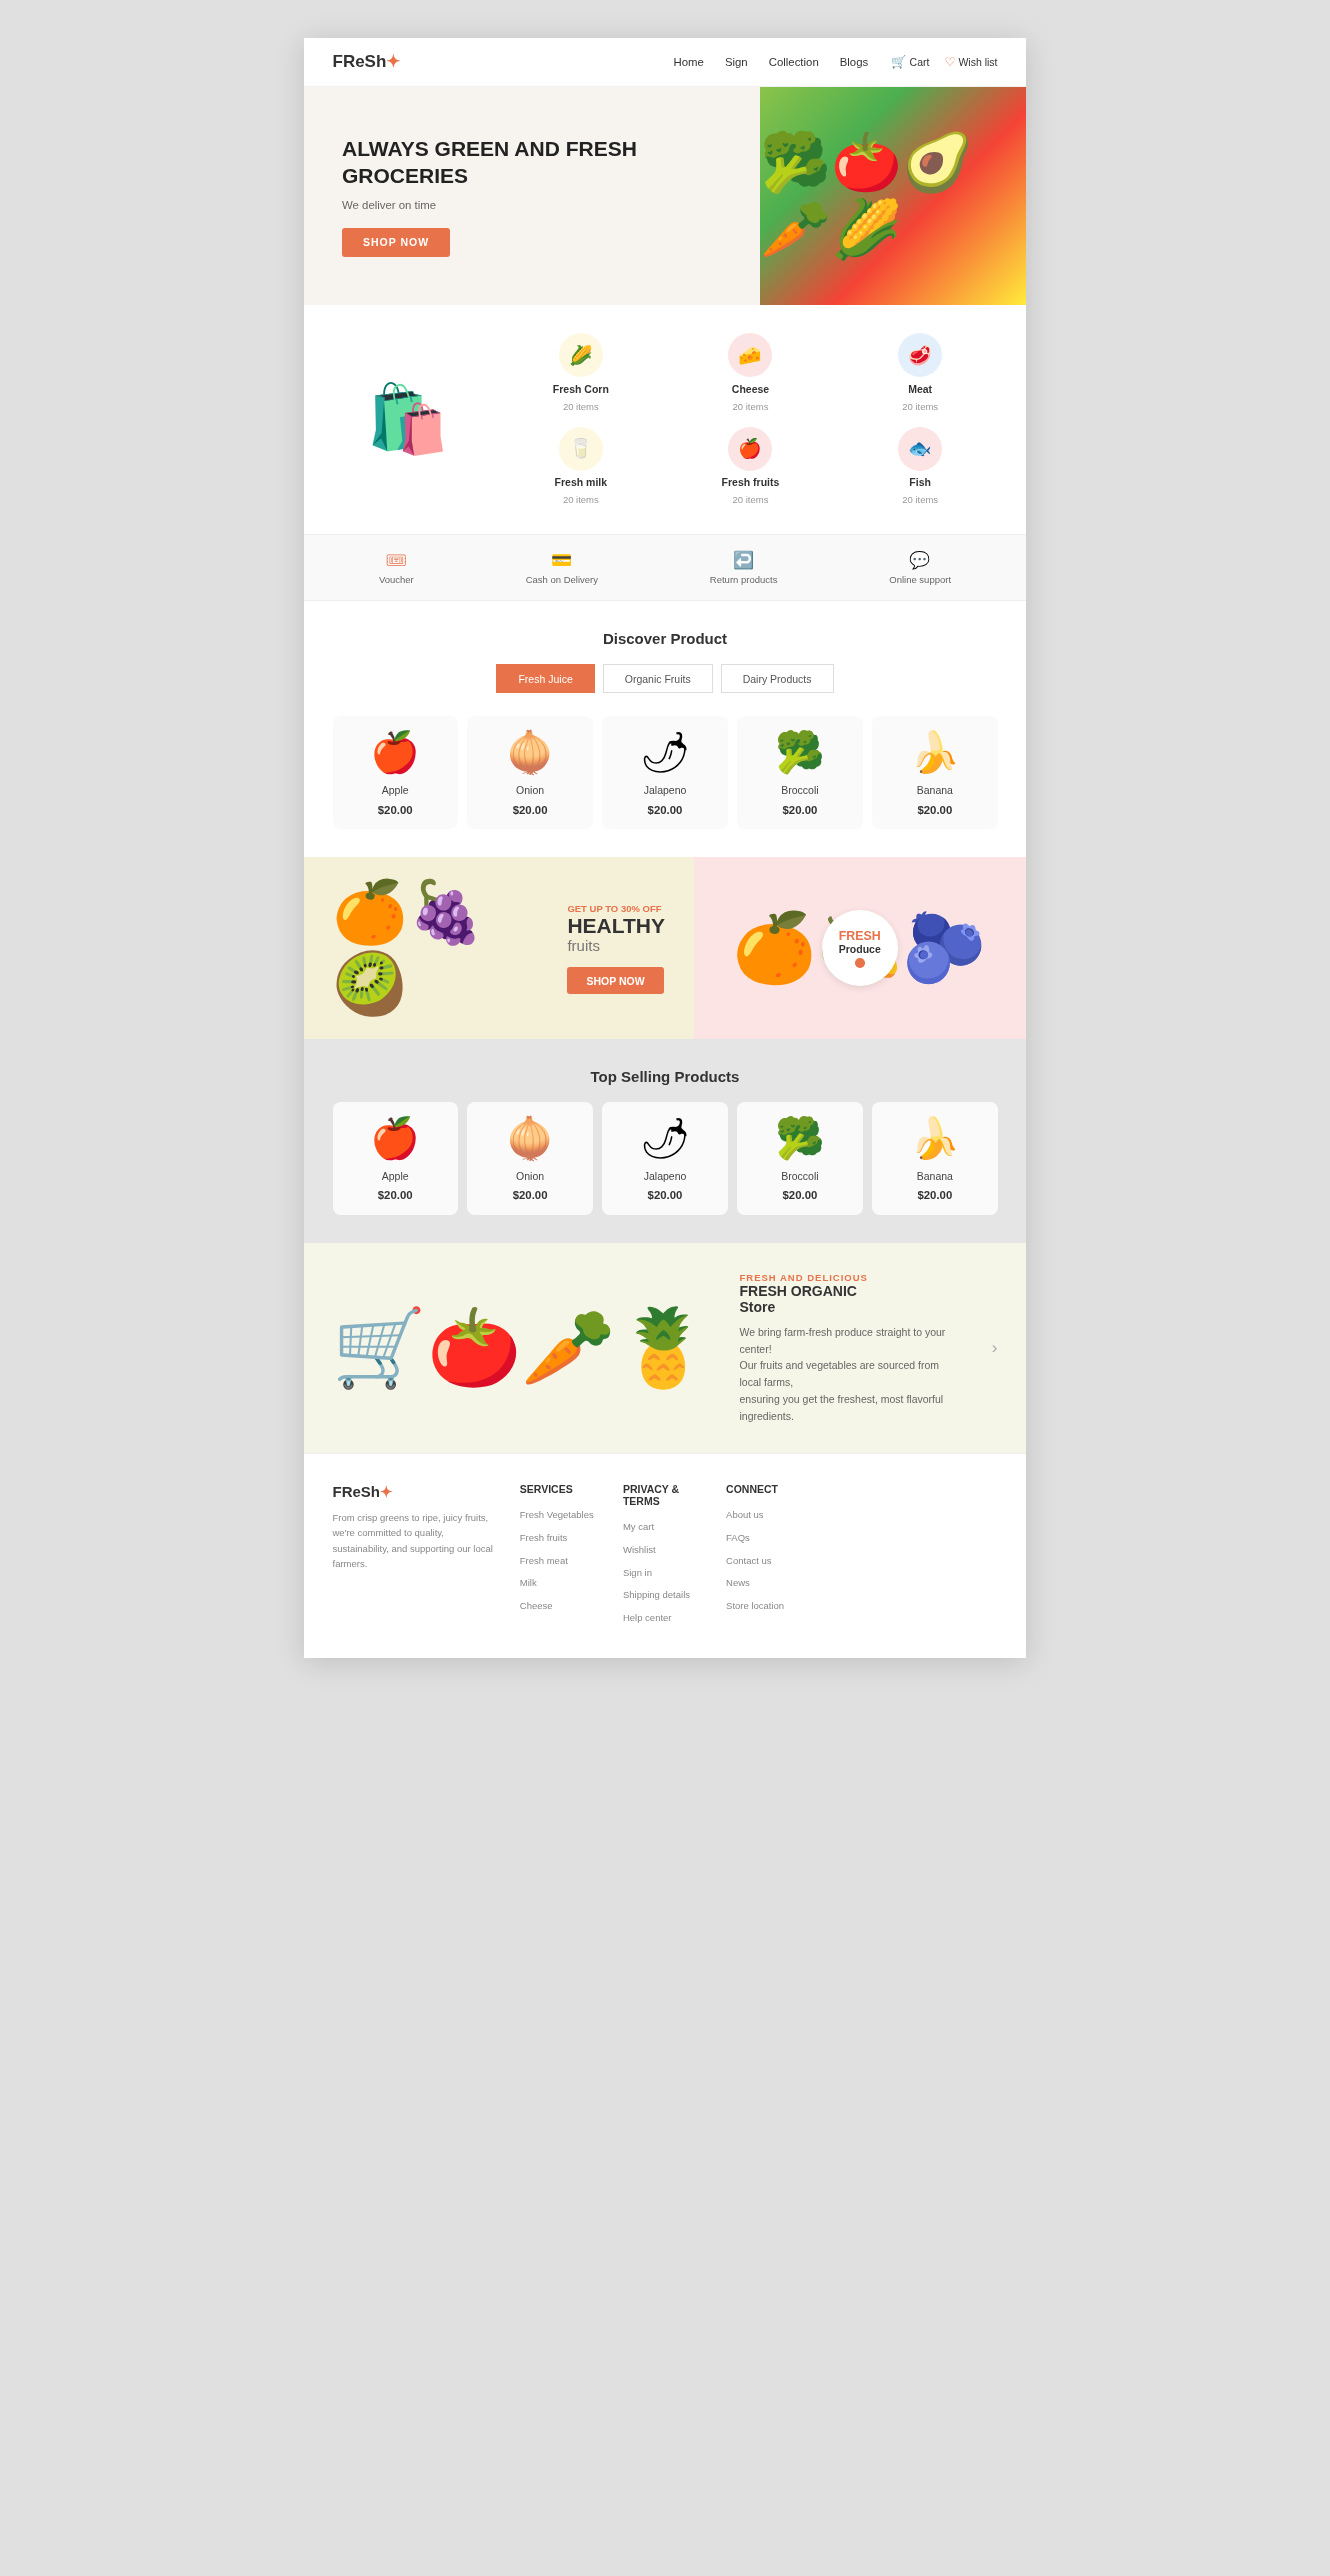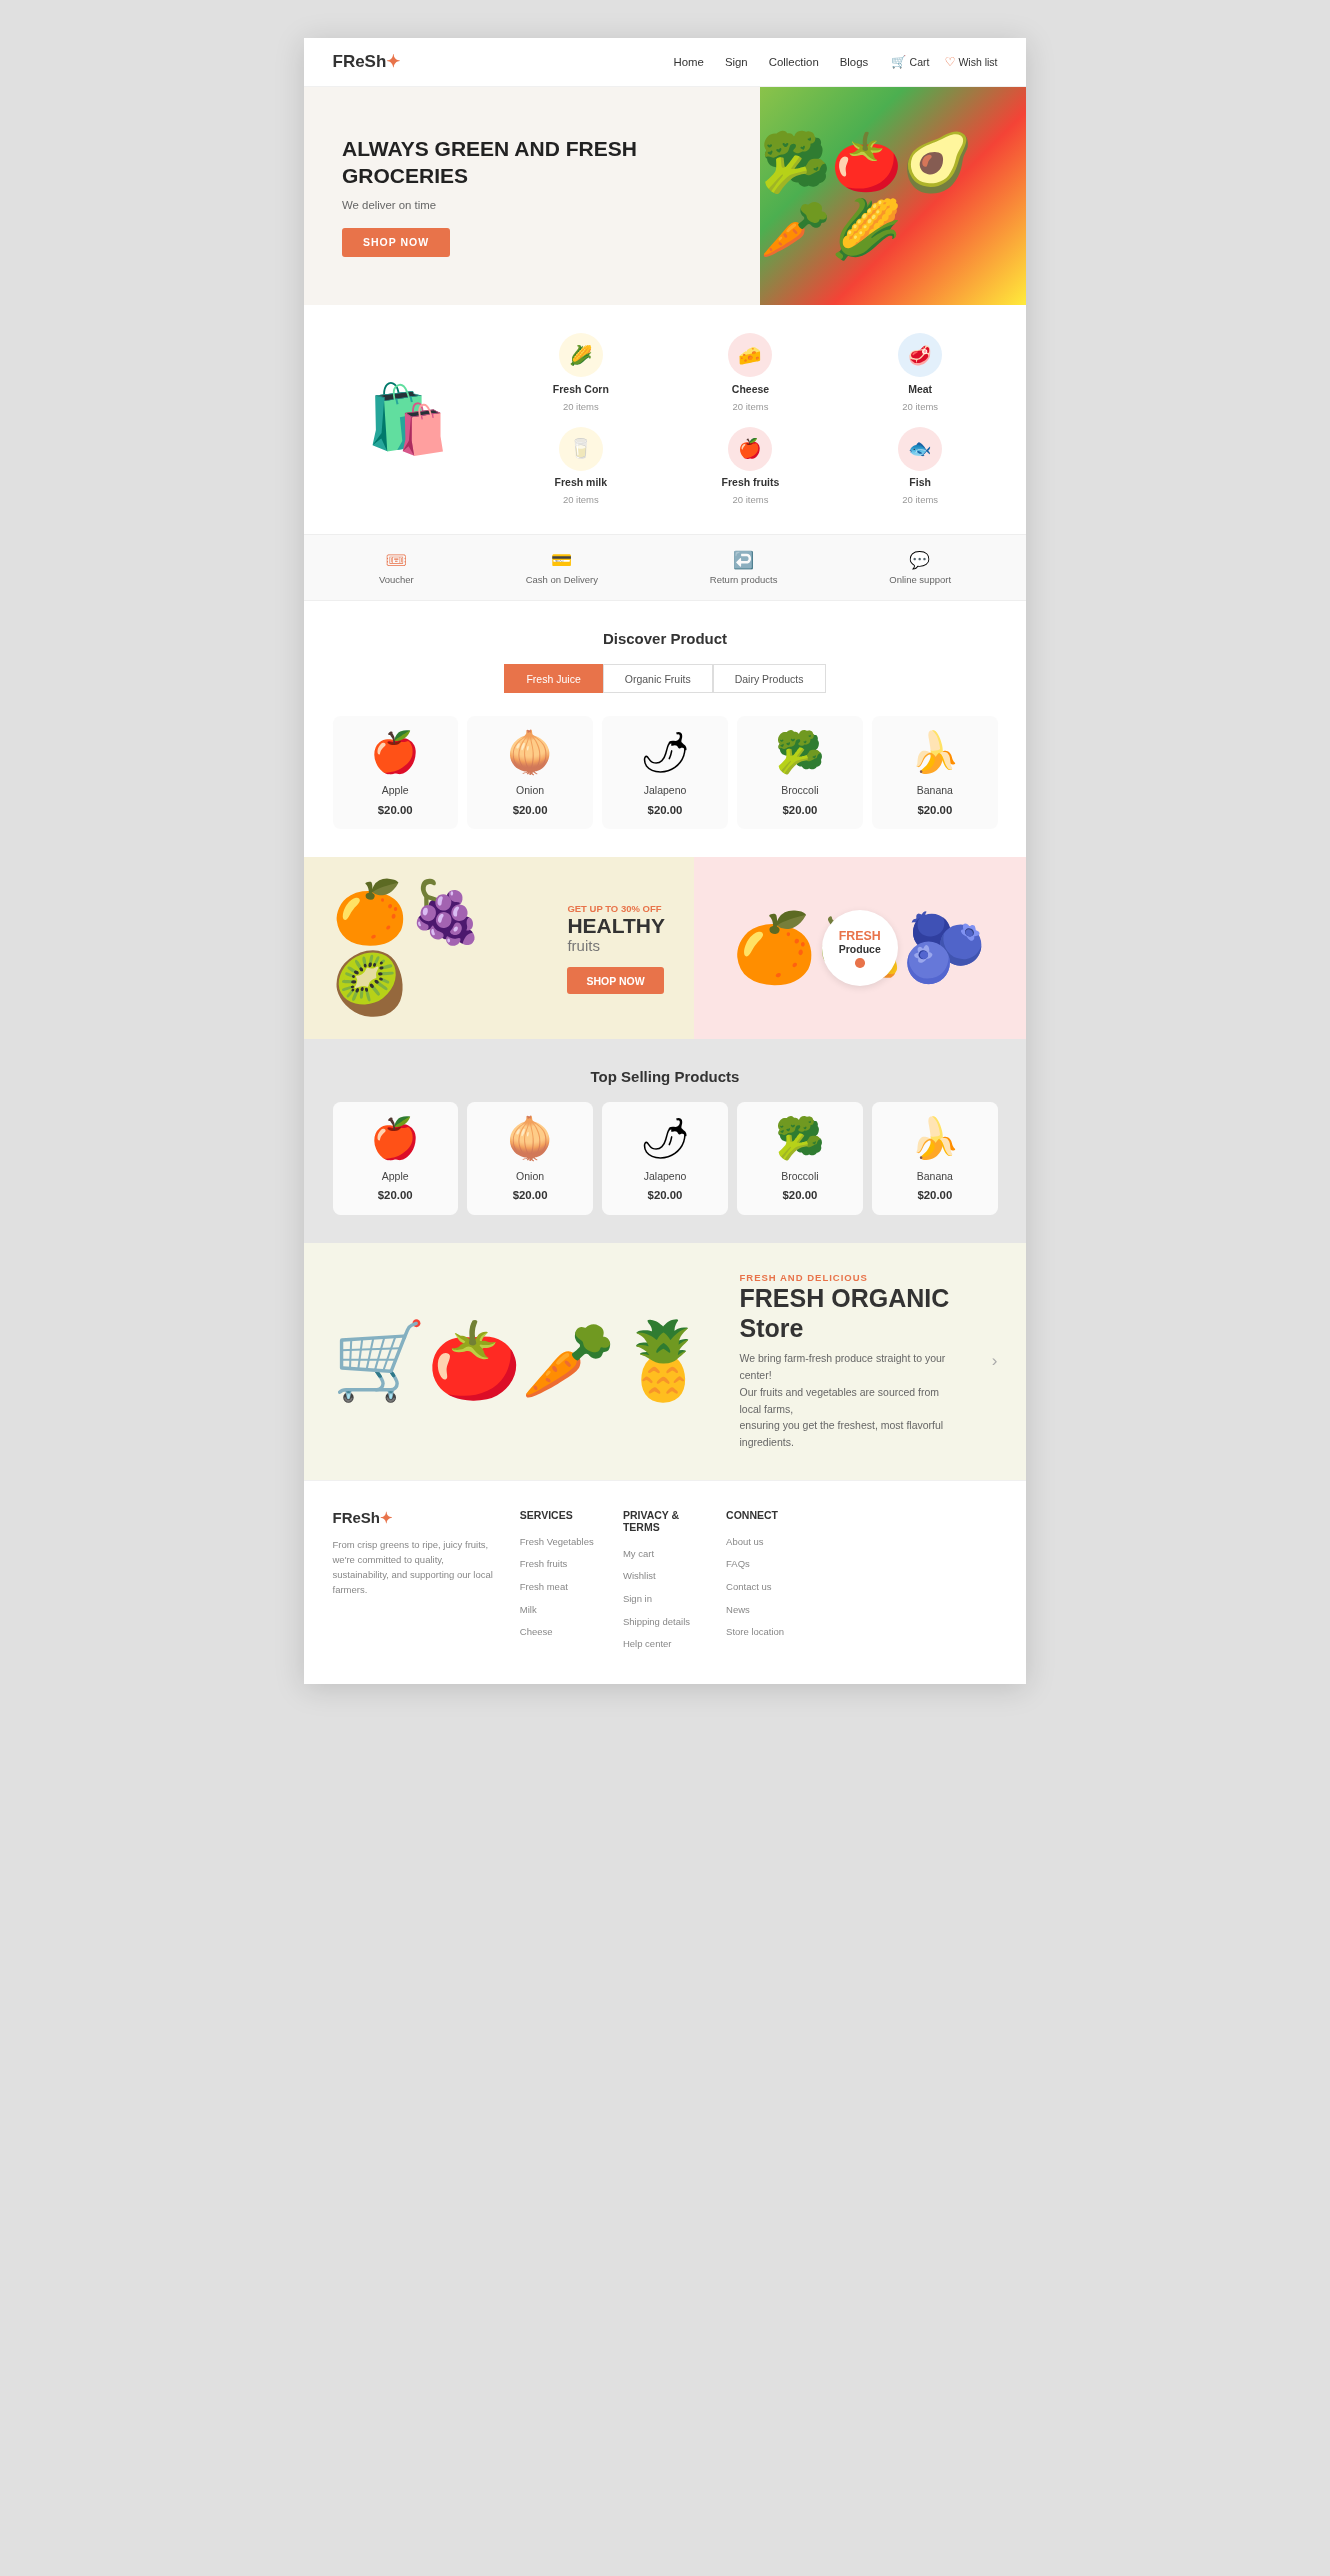--- a/index.html
+++ b/index.html
@@ -37,21 +37,21 @@
 
     
     .features { background: #f9f9f9; display: flex; justify-content: space-around; padding: 15px 19px; border-top: 1px solid #eee; border-bottom: 1px solid #eee; }
     .feature-item { display: flex; flex-direction: column; align-items: center; gap: 3.8px; }
     .feature-icon { font-size: 17px; color: #e8734a; }
     .feature-label { font-size: 9.5px; color: #666; }
 
     
     .discover { padding: 28.5px; background: #fff; }
     .section-title { text-align: center; font-size: 15px; font-weight: 600; color: #333; margin-bottom: 17px; }
-    .tabs { display: flex; justify-content: center; gap: 0; margin-bottom: 23px; }
+    .tabs { display: flex; justify-content: center; gap: 8px; margin-bottom: 23px; }
     .tab { padding: 7.6px 21px; border: 1px solid #ddd; font-size: 10.5px; cursor: pointer; background: #fff; color: #555; }
     .tab.active { background: #e8734a; color: #fff; border-color: #e8734a; }
     .products-grid { display: flex; justify-content: space-between; gap: 9.5px; }
     .product-card { flex: 1; background: #fafafa; border-radius: 7.6px; padding: 13.3px; display: flex; flex-direction: column; align-items: center; gap: 7.6px; }
     .product-emoji { font-size: 40px; }
     .product-name { font-size: 10.5px; color: #444; font-weight: 500; }
     .product-price { font-size: 11.4px; color: #333; font-weight: 600; }
 
     
     .promo-banner { display: flex; min-height: 152px; }
@@ -68,21 +68,21 @@
     .fresh-badge .fresh-p { font-size: 10.5px; font-weight: 600; color: #333; }
     .fresh-badge .fresh-dot { width: 9.5px; height: 9.5px; background: #e8734a; border-radius: 50%; margin-top: 2.9px; }
 
     
     .top-selling { padding: 28.5px; background: #e5e5e5; }
 
     
     .organic-store { display: flex; align-items: center; background: #f5f5e8; padding: 28.5px; gap: 28.5px; }
     .organic-img { font-size: 76px; flex-shrink: 0; display: flex; align-items: center; gap: 9.5px; }
     .organic-text .tag { font-size: 9.5px; color: #e8734a; font-weight: 600; text-transform: uppercase; letter-spacing: 1px; }
-    .organic-text h2 { font-size: 25px; font-weight: 800; color: #333; line-height: 1.2; margin-bottom: 7.6px; }
+    .organic-text h2 { font-size: 14px; font-weight: 800; color: #333; line-height: 1.2; margin-bottom: 7.6px; }
     .organic-text p { font-size: 10.5px; color: #666; line-height: 1.6; }
     .organic-nav { margin-left: auto; font-size: 17px; color: #aaa; cursor: pointer; }
 
     
     .footer { background: #fff; padding: 28.5px; border-top: 1px solid #f0f0f0; }
     .footer-grid { display: grid; grid-template-columns: 2fr 1fr 1fr 1fr 2fr; gap: 19px; }
     .footer-logo { color: #e8734a; font-weight: 800; font-size: 15px; margin-bottom: 9.5px; }
     .footer-logo span { color: #333; }
     .footer-desc { font-size: 9.5px; color: #888; line-height: 1.6; }
     .footer-col h4 { font-size: 10.5px; font-weight: 700; color: #333; margin-bottom: 9.5px; text-transform: uppercase; }

